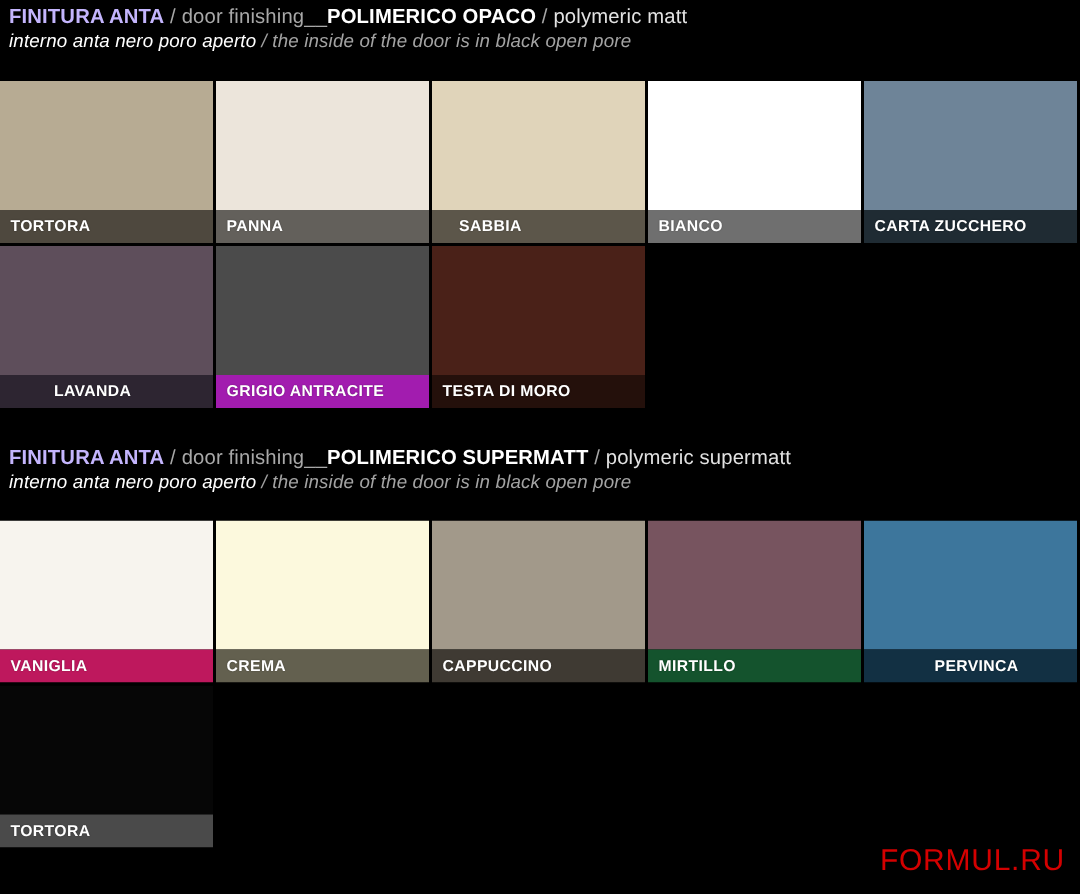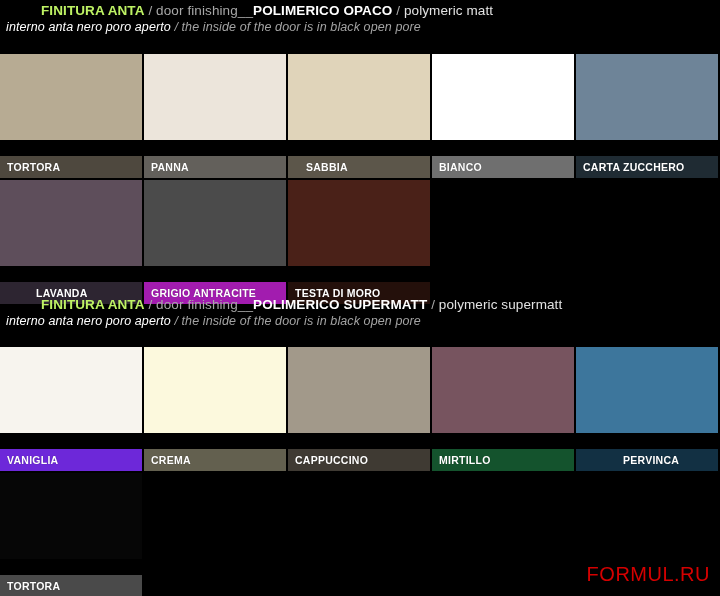--- a/index.html
+++ b/index.html
@@ -35,40 +35,40 @@
     letter-spacing: 0.1px;
   }
   .heading-line2 {
     font-size: 12.5px;
     line-height: 17px;
     font-style: italic;
     white-space: nowrap;
     letter-spacing: 0.1px;
   }
 
-  .t-strong { font-weight: bold; color: #bef264; margin-left: 35px; }
+  .t-strong { font-weight: bold; color: #c4b5fd; }
   .t-dim    { font-weight: normal; color: #a8a8a8; }
   .t-dim-b  { font-weight: bold; color: #ffffff; }
   .t-light  { font-weight: normal; color: #e2e2e2; }
   .t-white-i{ color: #ffffff; }
   .t-dim-i  { color: #a3a3a3; }
 
   
   .grid {
     position: absolute;
     left: 0;
     width: 720px;
     display: flex;
     flex-wrap: wrap;
     gap: 2px 2px;
   }
 
   .swatch {
     width: 142px;
-    height: 124px;
+    height: 108px;
     position: relative;
     overflow: hidden;
     box-sizing: border-box;
   }
 
   .swatch-color {
     position: absolute;
     left: 0; top: 0;
     width: 100%;
     height: 86px;
@@ -191,21 +191,21 @@
       <div class="heading-line2">
         <span class="t-white-i">interno anta nero poro aperto</span><span class="t-dim-i"> / </span><span class="t-dim-i">the inside of the door is in black open pore</span>
       </div>
     </div>
   </div>
 
   <div class="grid" style="top:347px;">
 
     <div class="swatch">
       <div class="swatch-color" style="background:#f7f4ee;"></div>
-      <div class="swatch-label" style="background:#6d28d9;">
+      <div class="swatch-label" style="background:#be185d;">
         <span>VANIGLIA</span>
       </div>
     </div>
 
     <div class="swatch">
       <div class="swatch-color" style="background:#fcf9dd;"></div>
       <div class="swatch-label" style="background:#63604f;">
         <span>CREMA</span>
       </div>
     </div>

